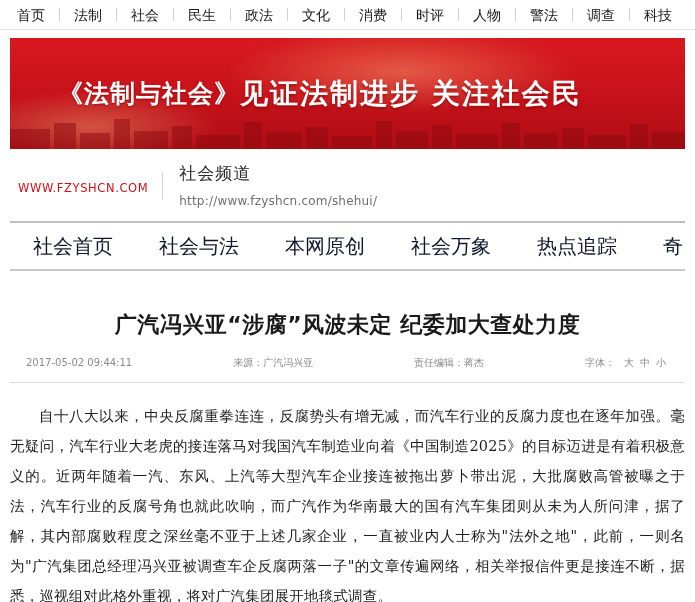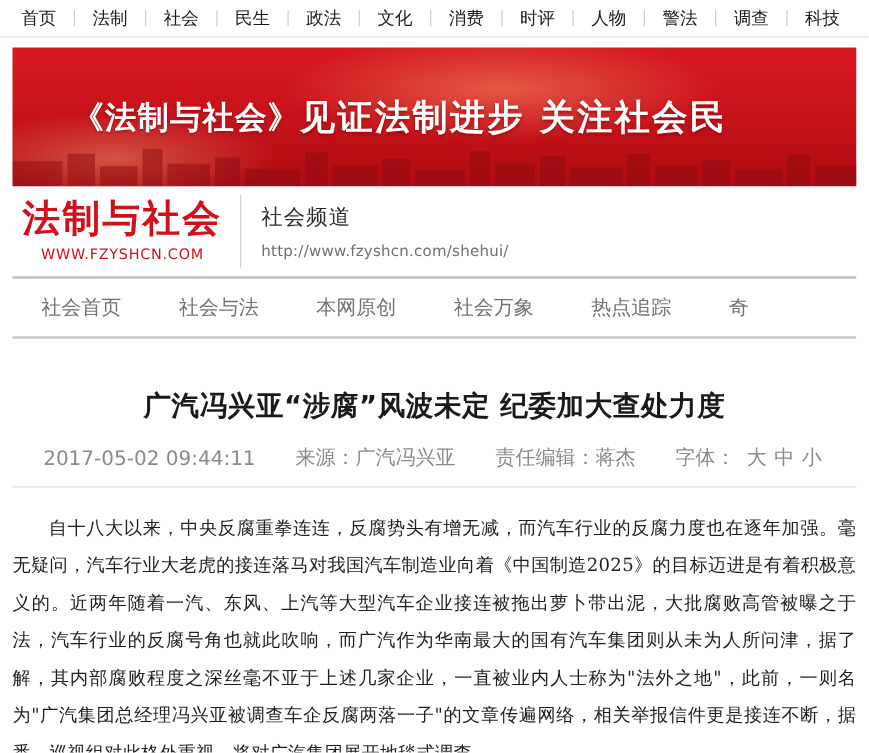--- a/index.html
+++ b/index.html
@@ -131,45 +131,45 @@
   .channel-nav {
     margin: 0 10px;
     height: 48px;
     display: flex;
     align-items: center;
     border-bottom: 2px solid #c9c9c9;
     overflow: hidden;
     white-space: nowrap;
   }
   .channel-nav .cn-item {
-    font-size: 16px;
-    color: #737373;
+    font-size: 20px;
+    color: #0f172a;
     padding: 0 23px;
     cursor: pointer;
   }
 
   
   .article {
     margin: 0 10px;
     padding-top: 24px;
   }
   .headline {
     text-align: center;
     font-family: "DejaVu Sans", "Liberation Sans", sans-serif;
     font-size: 22px;
     font-weight: bold;
     color: #1a1a1a;
     letter-spacing: 0.5px;
   }
   .meta {
     margin-top: 16px;
     display: flex;
-    justify-content: center;
-    align-items: center;
-    font-size: 16px;
+    justify-content: space-between;
+    align-items: center;
+    font-size: 10px;
     color: #8a8a8a;
     white-space: nowrap;
   }
   .meta .m-item { padding: 0 16px; }
   .meta .fontsize { display: flex; align-items: center; }
   .meta .fontsize .fs-label { margin-right: 6px; }
   .meta .fontsize .fs-opt {
     margin: 0 3px;
     cursor: pointer;
     color: #8a8a8a;
@@ -246,21 +246,20 @@
     </g>
   </svg>
   <div class="banner-text">
     <span class="mag-name">《法制与社会》</span>
     <span class="slogan">见证法制进步 关注社会民</span>
   </div>
 </div>
 
 <div class="logo-row">
   <div class="logo-block">
-    <div class="logo-main">法制与社会</div>
     <div class="logo-url">WWW.FZYSHCN.COM</div>
   </div>
   <div class="channel-block">
     <div class="channel-title">社会频道</div>
     <div class="channel-url">http://www.fzyshcn.com/shehui/</div>
   </div>
 </div>
 
 <div class="channel-nav">
   <div class="cn-item">社会首页</div>

